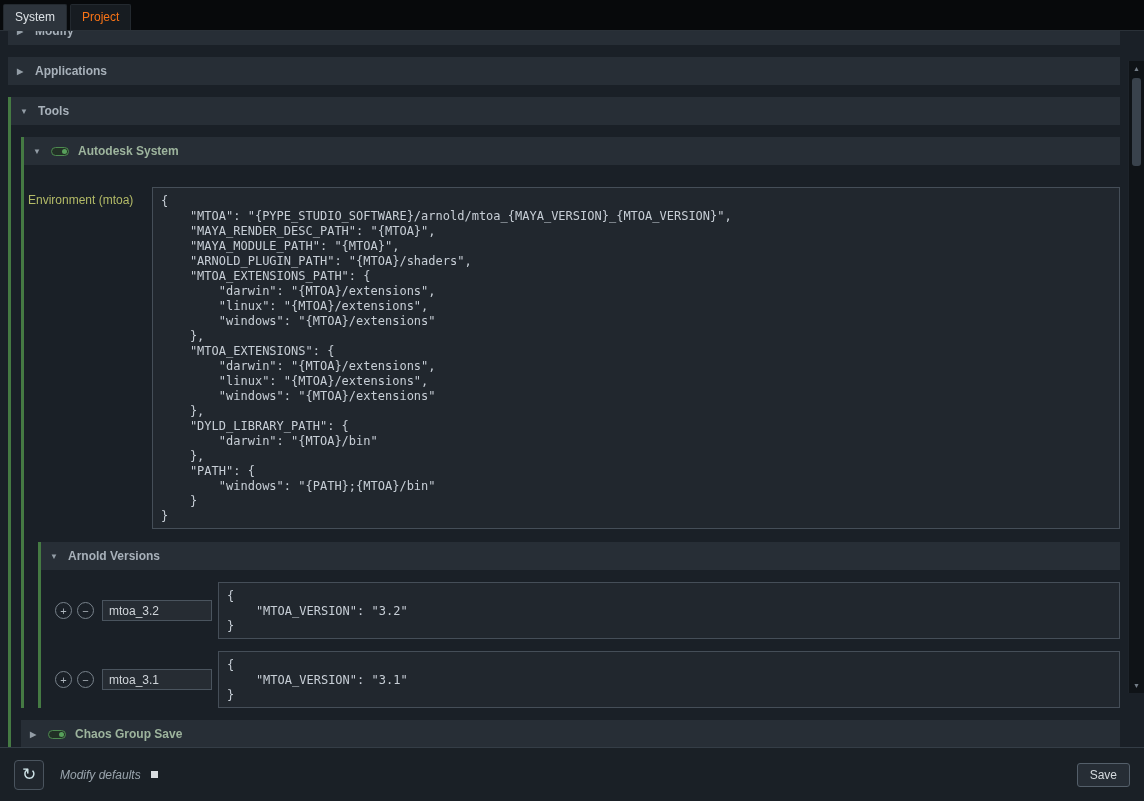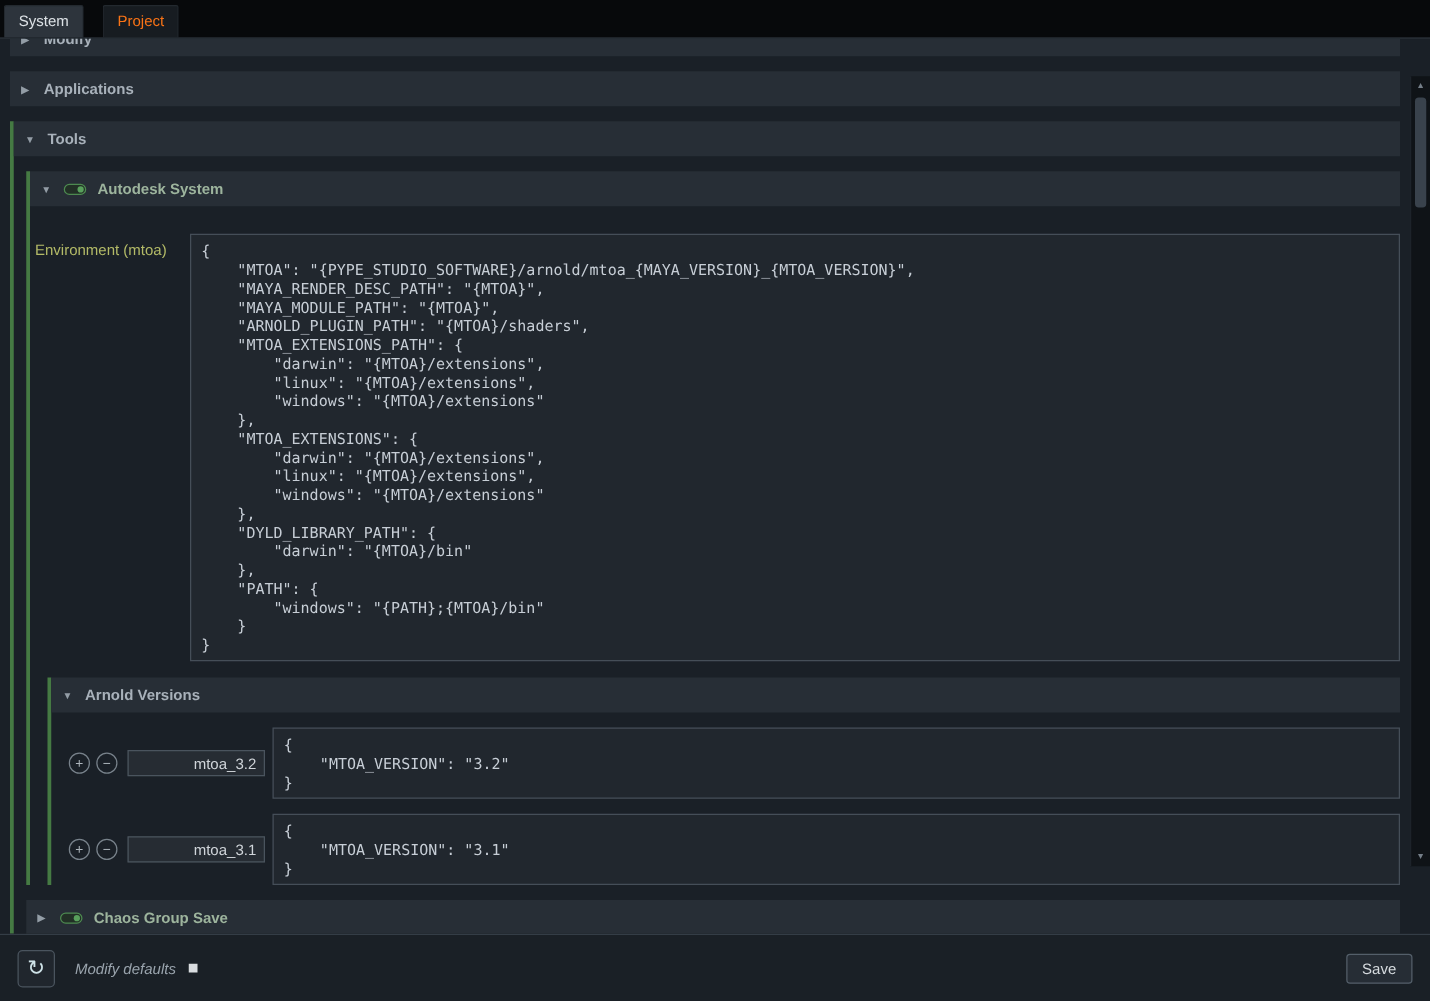--- a/index.html
+++ b/index.html
@@ -8,21 +8,21 @@
     background: #121619;
     font-family: "Liberation Sans", sans-serif;
     position: relative;
     overflow: hidden;
     color: #c3cad1;
   }
   
   .tabbar {
     position: absolute; top: 0; left: 0; right: 0; height: 30px;
     background: #07090b;
-    display: flex; align-items: flex-end; padding-left: 3px; gap: 15px;
+    display: flex; align-items: flex-end; padding-left: 3px; gap: 3px;
   }
   .tab {
     padding: 5px 11px 6px;
     font-size: 12px;
     color: #f97316;
     background: #171c21;
     border: 1px solid #23292f; border-bottom: none;
     border-radius: 2px 2px 0 0;
     cursor: default;
   }
@@ -84,21 +84,20 @@
     border: 1px solid #78828b; background: transparent;
     color: #aeb6bd; font-size: 11px; line-height: 14px;
     display: flex; align-items: center; justify-content: center;
     cursor: default; font-family: "Liberation Sans", sans-serif;
   }
   .key-input {
     width: 110px; height: 21px; flex: none;
     background: #262c33; border: 1px solid #4a545e;
     color: #d0d5da; font-size: 12px; padding: 1px 6px;
     font-family: "Liberation Sans", sans-serif;
-    text-align: right;
   }
   
   .footer {
     position: absolute; left: 0; right: 0; bottom: 0; height: 54px;
     background: #1a2026; border-top: 1px solid #343d46;
     display: flex; align-items: center; padding: 0 14px; gap: 16px;
   }
   .refresh-btn {
     width: 30px; height: 30px;
     background: #20262d; border: 1px solid #4a545e; border-radius: 4px;

